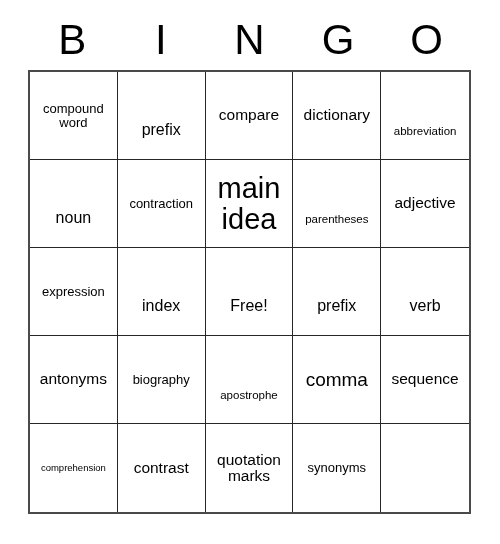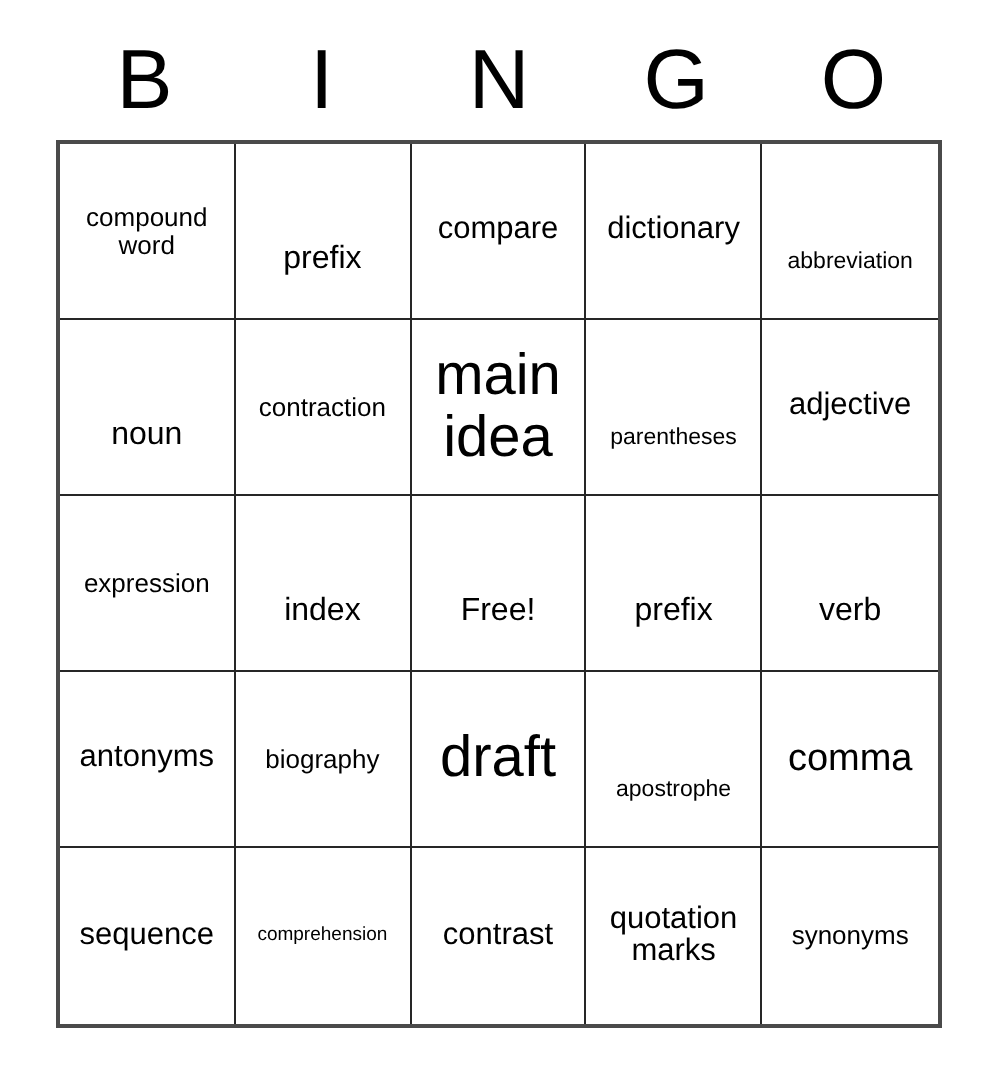--- a/index.html
+++ b/index.html
@@ -148,23 +148,20 @@
       <div class="cell">
         <span class="cell-text fs-xl">verb</span>
       </div>
       <div class="cell">
         <span class="cell-text fs-m">antonyms</span>
       </div>
       <div class="cell">
         <span class="cell-text fs-s">biography</span>
       </div>
       <div class="cell">
-        <span class="cell-text fs-xxl">draft</span>
-      </div>
-      <div class="cell">
         <span class="cell-text fs-xs">apostrophe</span>
       </div>
       <div class="cell">
         <span class="cell-text fs-l">comma</span>
       </div>
       <div class="cell">
         <span class="cell-text fs-m">sequence</span>
       </div>
       <div class="cell">
         <span class="cell-text fs-xxs">comprehension</span>

